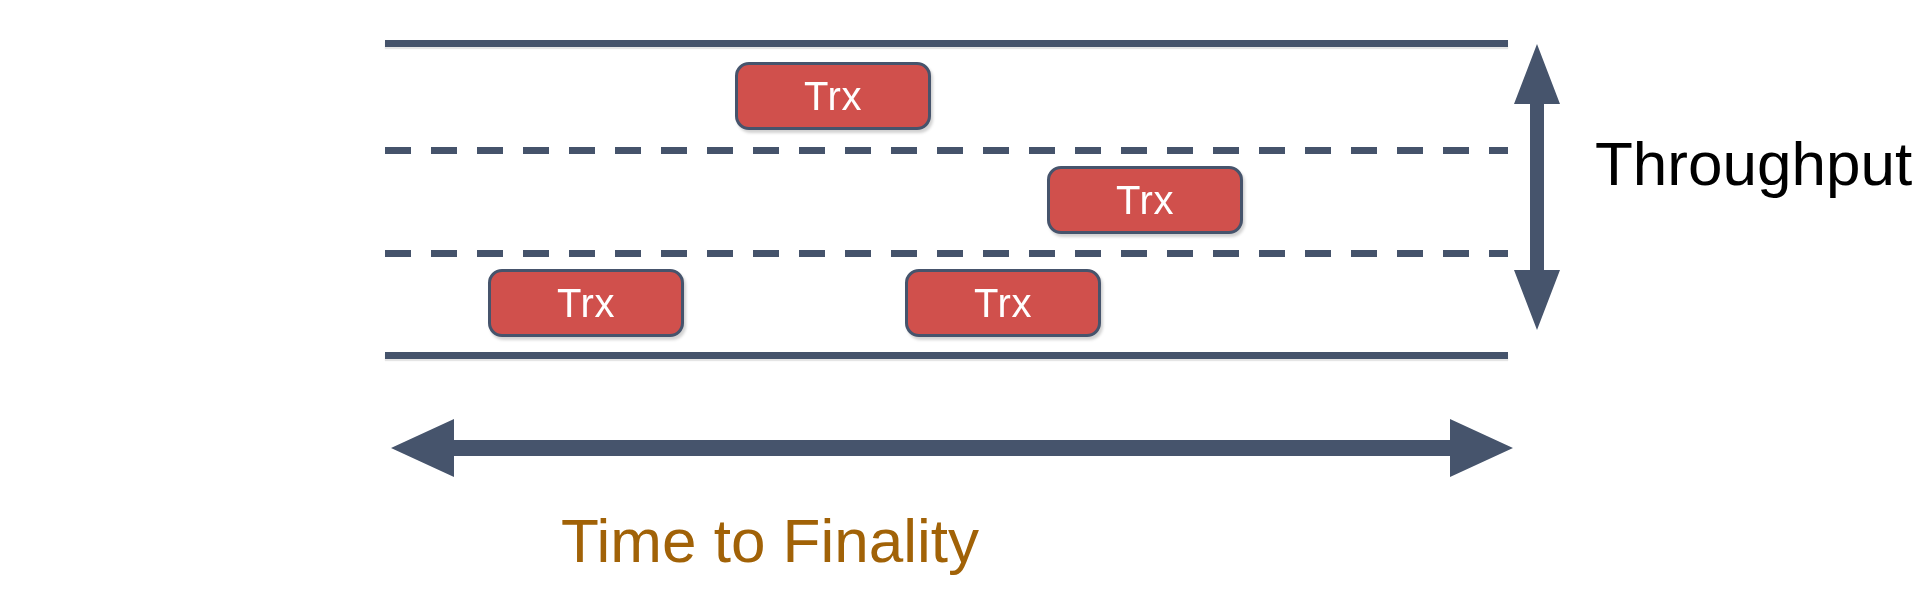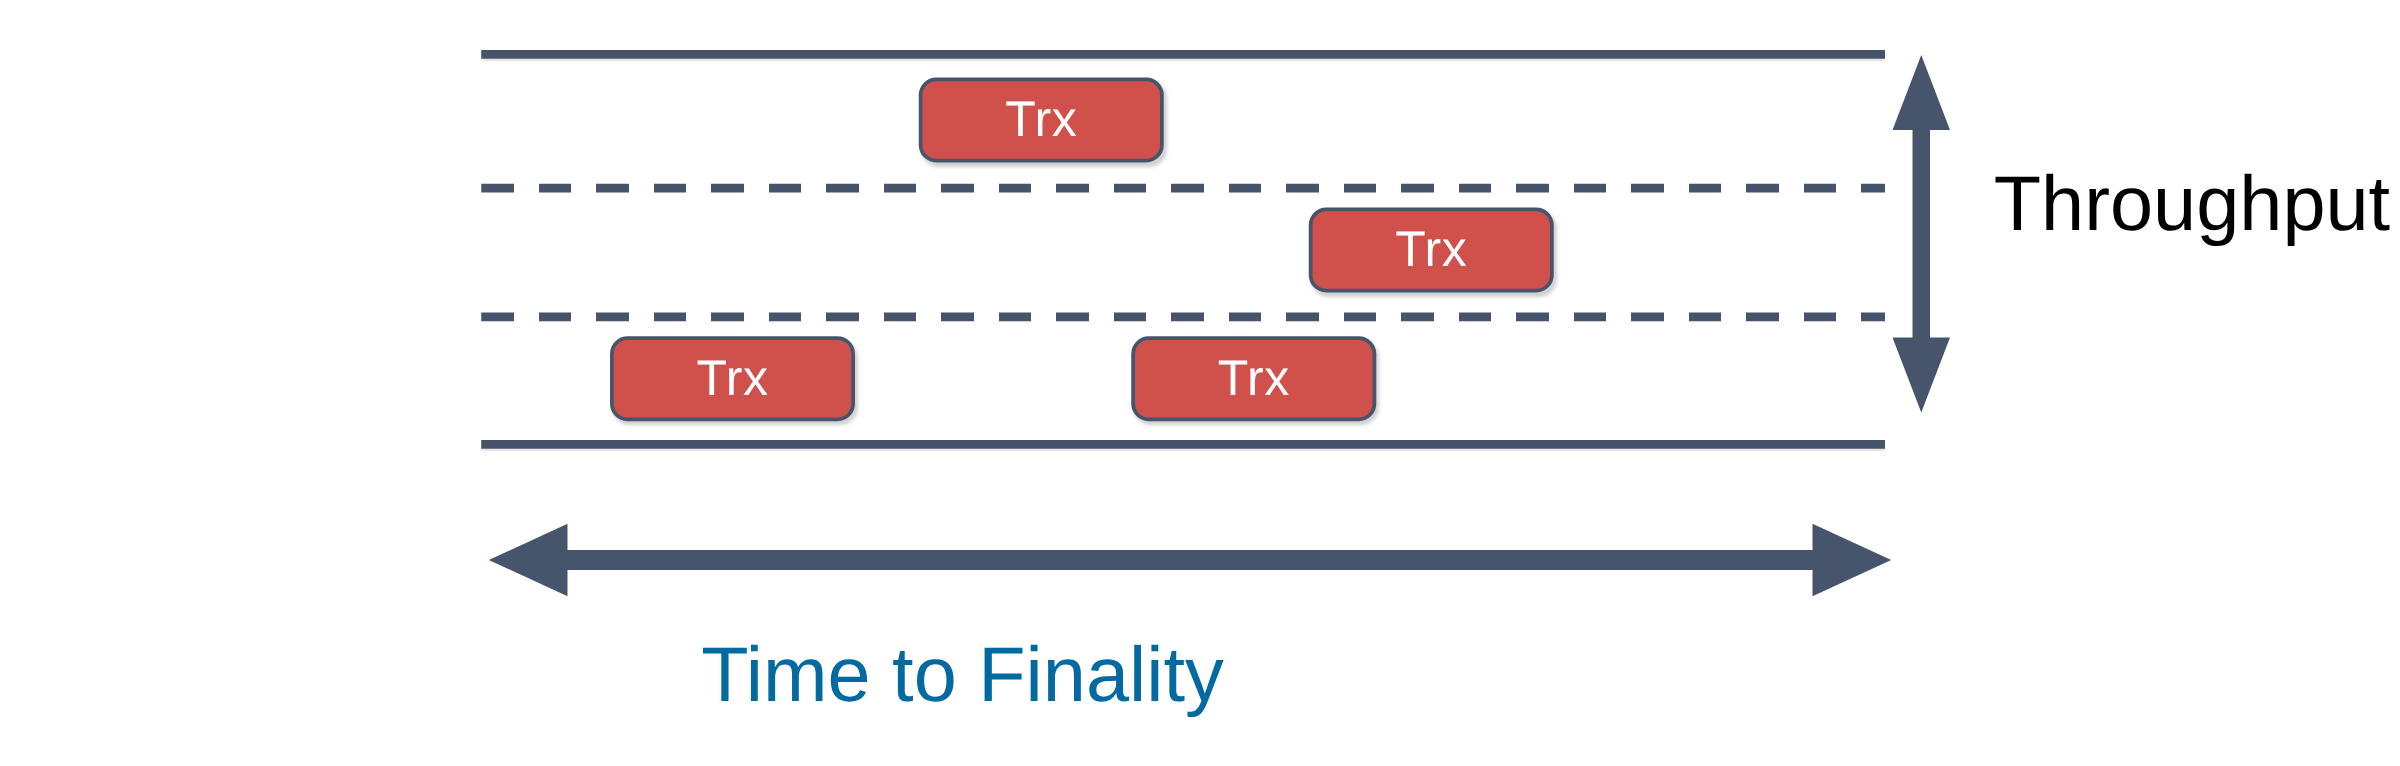--- a/index.html
+++ b/index.html
@@ -95,21 +95,21 @@
   }
   #finality-arrow svg { display: block; }
 
   #finality-label {
     position: absolute;
     left: 0px;
     top: 505px;
     width: 1540px;
     text-align: center;
     font-size: 62px;
-    color: #0369a1;
+    color: #a16207;
     white-space: nowrap;
     line-height: 1.15;
   }
 </style>
 </head>
 <body>
 
 <div id="stage">
 
   <div class="solid-line" id="top-boundary"></div>

